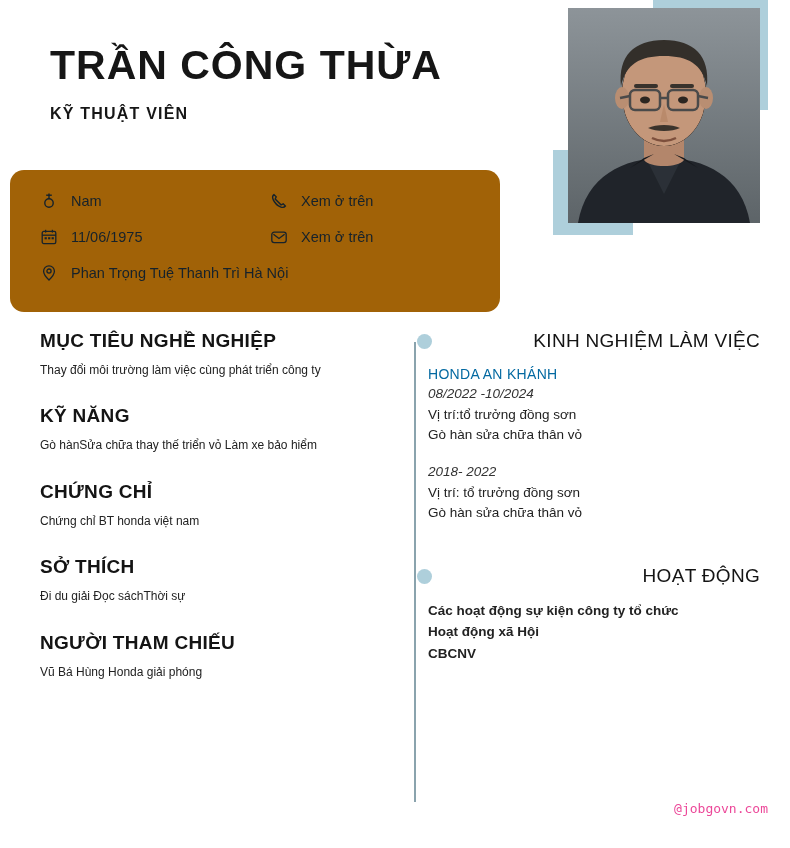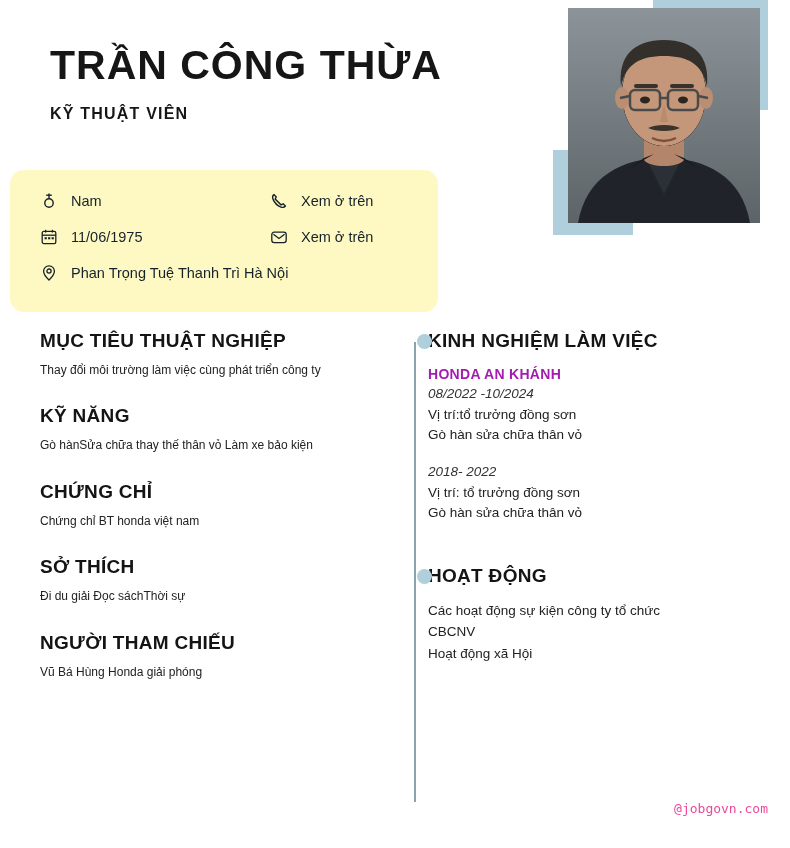--- a/index.html
+++ b/index.html
@@ -75,23 +75,23 @@
     overflow: hidden;
     background: #6b6f72;
   }
   .photo svg { display: block; }
 
   
   .info-card {
     position: absolute;
     left: 10px;
     top: 170px;
-    width: 428px;
+    width: 490px;
     height: 142px;
-    background: #fef9c3;
+    background: #a16207;
     border-radius: 14px;
     padding: 20px 28px;
   }
   .info-row {
     display: flex;
     align-items: center;
     margin-bottom: 14px;
   }
   .info-cell {
     display: flex;
@@ -157,45 +157,46 @@
     left: -11px;
     top: 4px;
     width: 15px;
     height: 15px;
     border-radius: 50%;
     background: #aecfdb;
   }
   .r-head {
     position: relative;
     font-size: 19px;
-    font-weight: bold;
+    font-weight: normal;
     letter-spacing: 0.3px;
     margin: 0 0 14px 18px;
     color: #141414;
+    text-align: right;
   }
   .entry { margin: 0 0 18px 18px; }
   .entry-title {
     font-size: 14px;
-    font-weight: bold;
+    font-weight: normal;
     letter-spacing: 0.3px;
     margin-bottom: 4px;
-    color: #a21caf;
+    color: #0369a1;
   }
   .entry-date {
     font-size: 13.5px;
     font-style: italic;
     color: #333;
     margin-bottom: 4px;
   }
   .entry-line {
     font-size: 13.5px;
     line-height: 1.5;
     color: #222;
   }
-  .r-body { margin: 0 0 16px 18px; }
+  .r-body { margin: 0 0 16px 18px; font-weight: bold; }
   .r-body .entry-line { margin-bottom: 1px; }
 
   .watermark {
     position: absolute;
     right: 22px;
     bottom: 32px;
     font-family: "DejaVu Sans Mono", monospace;
     font-size: 13px;
     color: #ec4899;
   }
@@ -319,25 +320,25 @@
     </div>
   </div>
 </div>
 
 <div class="body-area">
 
   <div class="timeline-line"></div>
 
   <div class="left-col">
 
-    <h2 class="sec-title">MỤC TIÊU THUẬT NGHIỆP</h2>
+    <h2 class="sec-title">MỤC TIÊU NGHỀ NGHIỆP</h2>
     <p class="sec-body">Thay đổi môi trường làm việc cùng phát triển công ty</p>
 
     <h2 class="sec-title">KỸ NĂNG</h2>
-    <p class="sec-body">Gò hànSửa chữa thay thế thân vỏ Làm xe bảo kiện</p>
+    <p class="sec-body">Gò hànSửa chữa thay thế triển vỏ Làm xe bảo hiểm</p>
 
     <h2 class="sec-title">CHỨNG CHỈ</h2>
     <p class="sec-body">Chứng chỉ BT honda việt nam</p>
 
     <h2 class="sec-title">SỞ THÍCH</h2>
     <p class="sec-body">Đi du giải Đọc sáchThời sự</p>
 
     <h2 class="sec-title">NGƯỜI THAM CHIẾU</h2>
     <p class="sec-body">Vũ Bá Hùng Honda giải phóng</p>
   </div>
@@ -362,19 +363,19 @@
       <div class="entry-line">Gò hàn sửa chữa thân vỏ</div>
     </div>
 
     <h2 class="r-head" style="margin-top:42px;">
       <span class="dot"></span>
       <span>HOẠT ĐỘNG</span>
     </h2>
 
     <div class="r-body">
       <div class="entry-line">Các hoạt động sự kiện công ty tổ chức</div>
+      <div class="entry-line">Hoạt động xã Hội</div>
       <div class="entry-line">CBCNV</div>
-      <div class="entry-line">Hoạt động xã Hội</div>
     </div>
   </div>
 </div>
 
 <div class="watermark">@jobgovn.com</div>
 
 </body></html>

